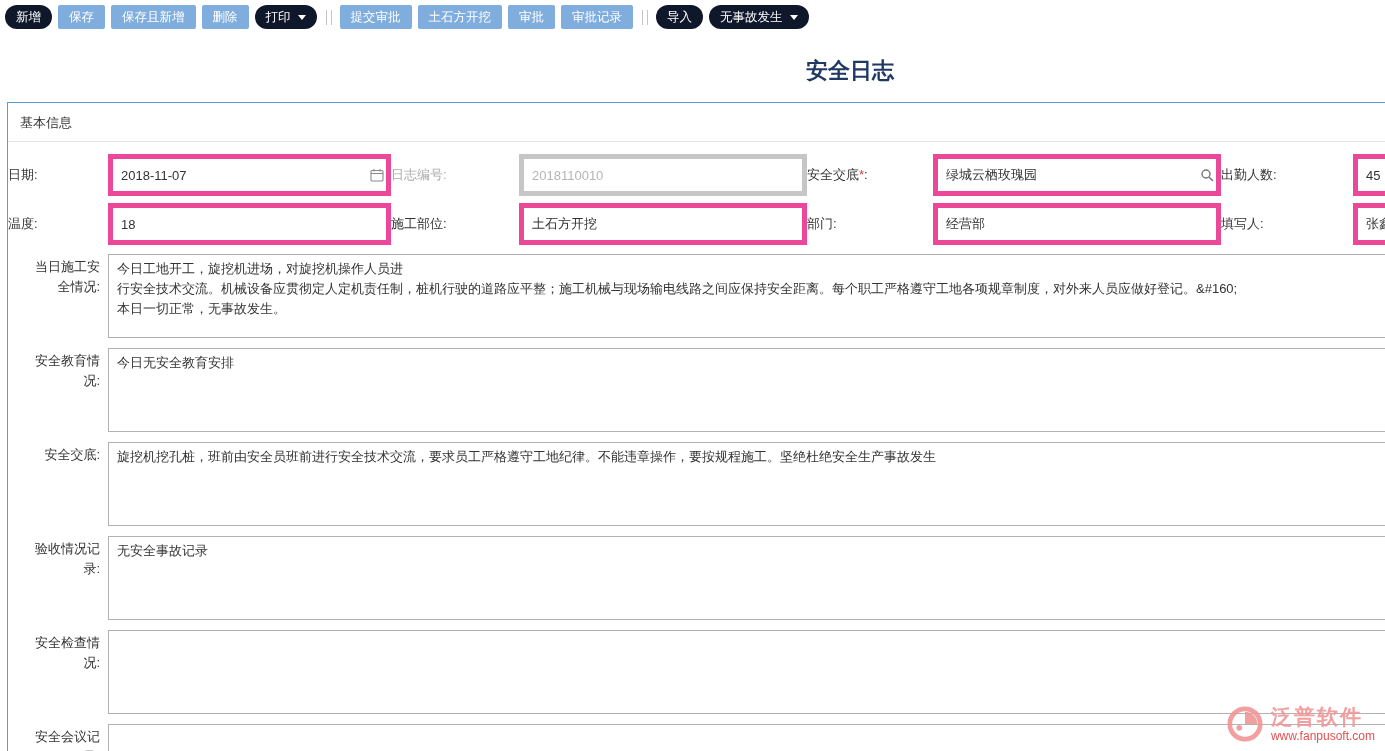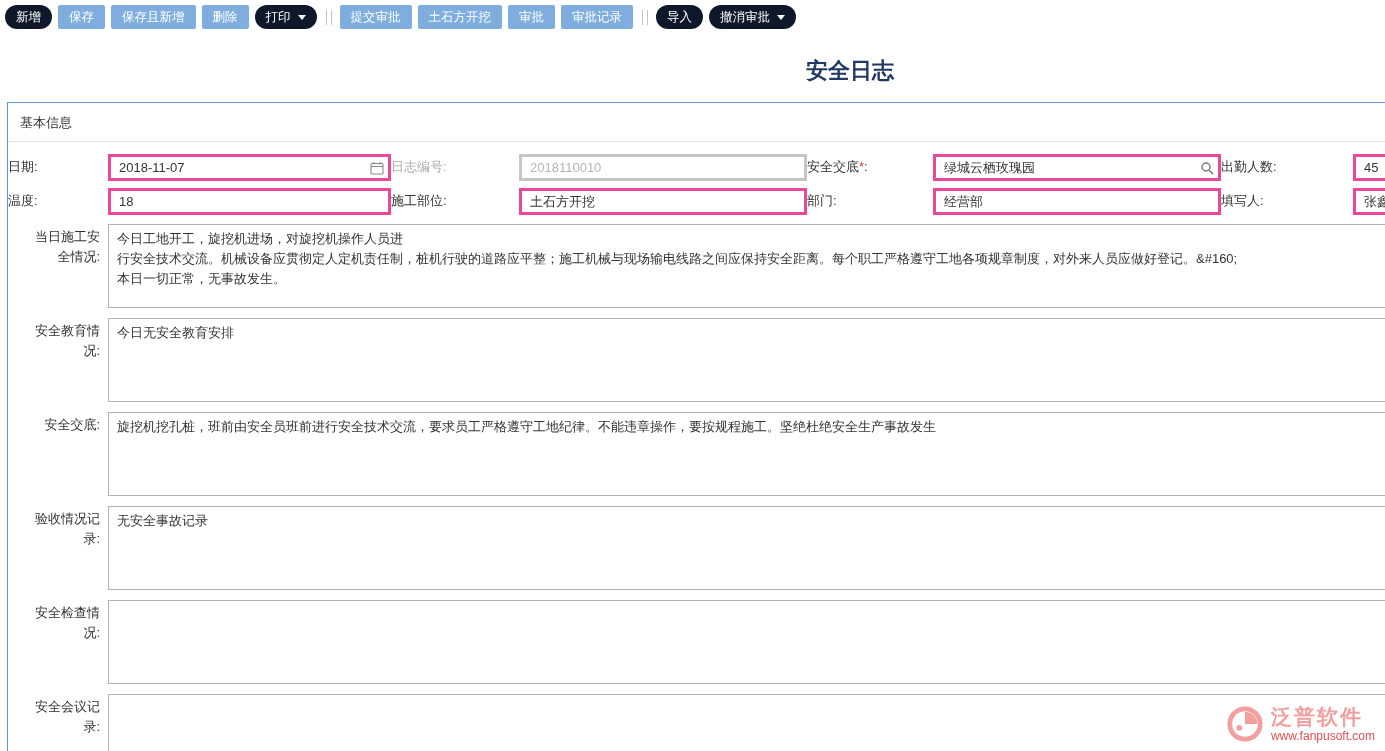--- a/index.html
+++ b/index.html
@@ -28,21 +28,21 @@
 
   
   .frow{display:flex;align-items:center;margin-top:7px;}
   .frow.first{margin-top:12px;}
   .flabel{text-align:left;padding-right:8px;line-height:1.45;white-space:nowrap;}
   .w1{width:100px;}  .w-in1{width:283px;}
   .w2{width:128px;}  .w-in2{width:288px;}
   .w3{width:126px;}  .w-in3{width:288px;}
   .w4{width:132px;}  .w-in4{width:283px;}
   .fwrap{position:relative;display:inline-block;}
-  .fin{width:100%;height:27px;border:3px solid #ec4899;padding:0 8px;font-size:13px;
+  .fin{width:100%;height:27px;border:5px solid #ec4899;padding:16px 8px;font-size:13px;
        font-family:inherit;color:#333;background:#fff;}
   .fin.with-icon{padding-right:28px;}
   .fin:disabled{color:#b5b5b5;border-color:#c6c6c6;background:#fff;-webkit-text-fill-color:#b5b5b5;opacity:1;}
   .dis{color:#ababab;}
   .inicon{position:absolute;right:7px;top:50%;transform:translateY(-50%);width:14px;height:14px;
           display:flex;cursor:pointer;}
   .req{color:#e53935;}
 
   
   .tarow{display:flex;align-items:flex-start;margin-top:10px;}
@@ -72,21 +72,21 @@
       <span class="caret"></span>
     </button>
     <span class="sep"></span>
     <button class="btn secondary">提交审批</button>
     <button class="btn secondary">土石方开挖</button>
     <button class="btn secondary">审批</button>
     <button class="btn secondary">审批记录</button>
     <span class="sep"></span>
     <button class="btn primary">导入</button>
     <button class="btn primary">
-      <span>撤消审批</span>
+      <span>无事故发生</span>
       <span class="caret"></span>
     </button>
   </div>
 
   <div class="title">安全日志</div>
 
   <div class="panel">
     <div class="panel-h">基本信息</div>
 
     <div class="frow first">

